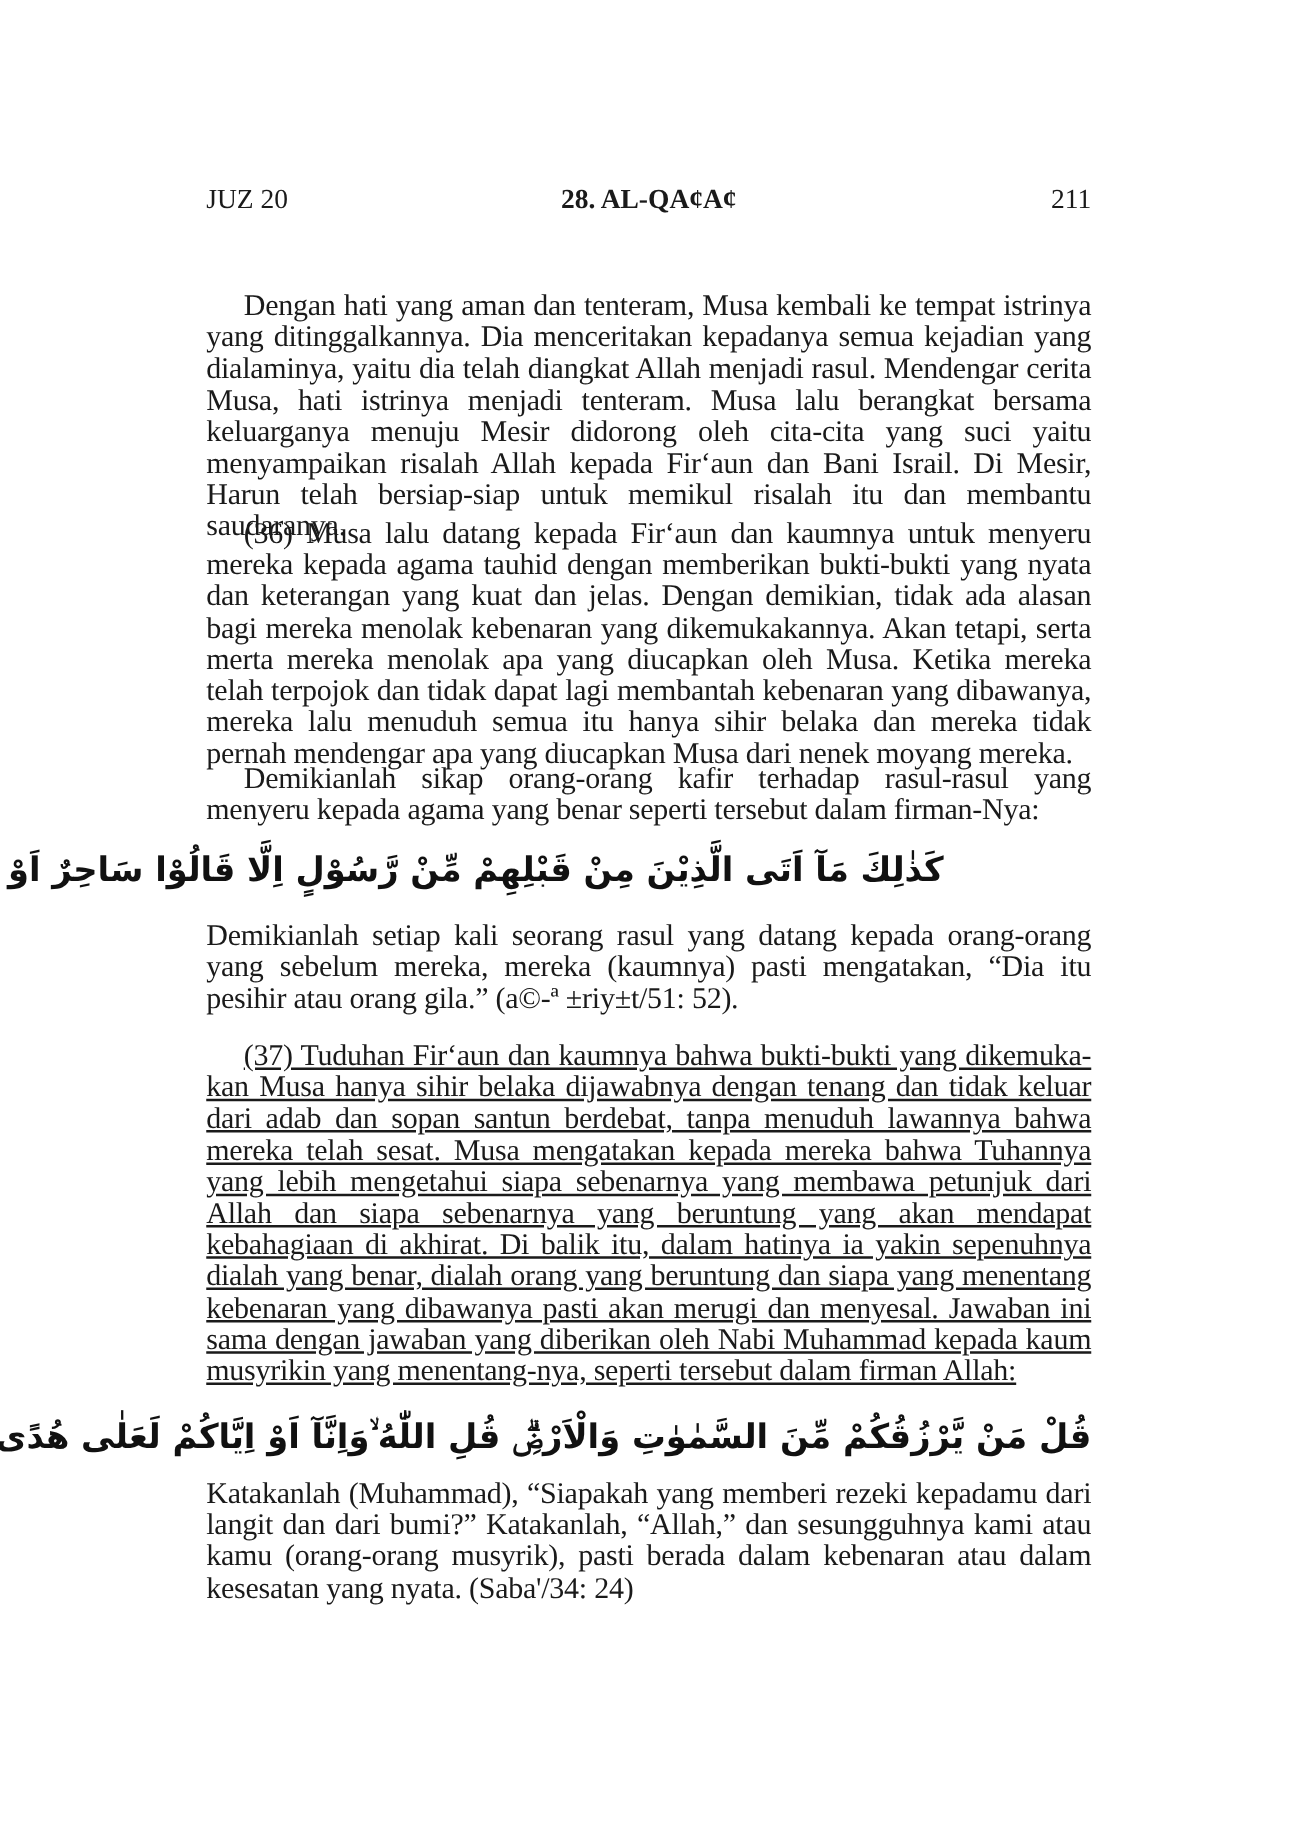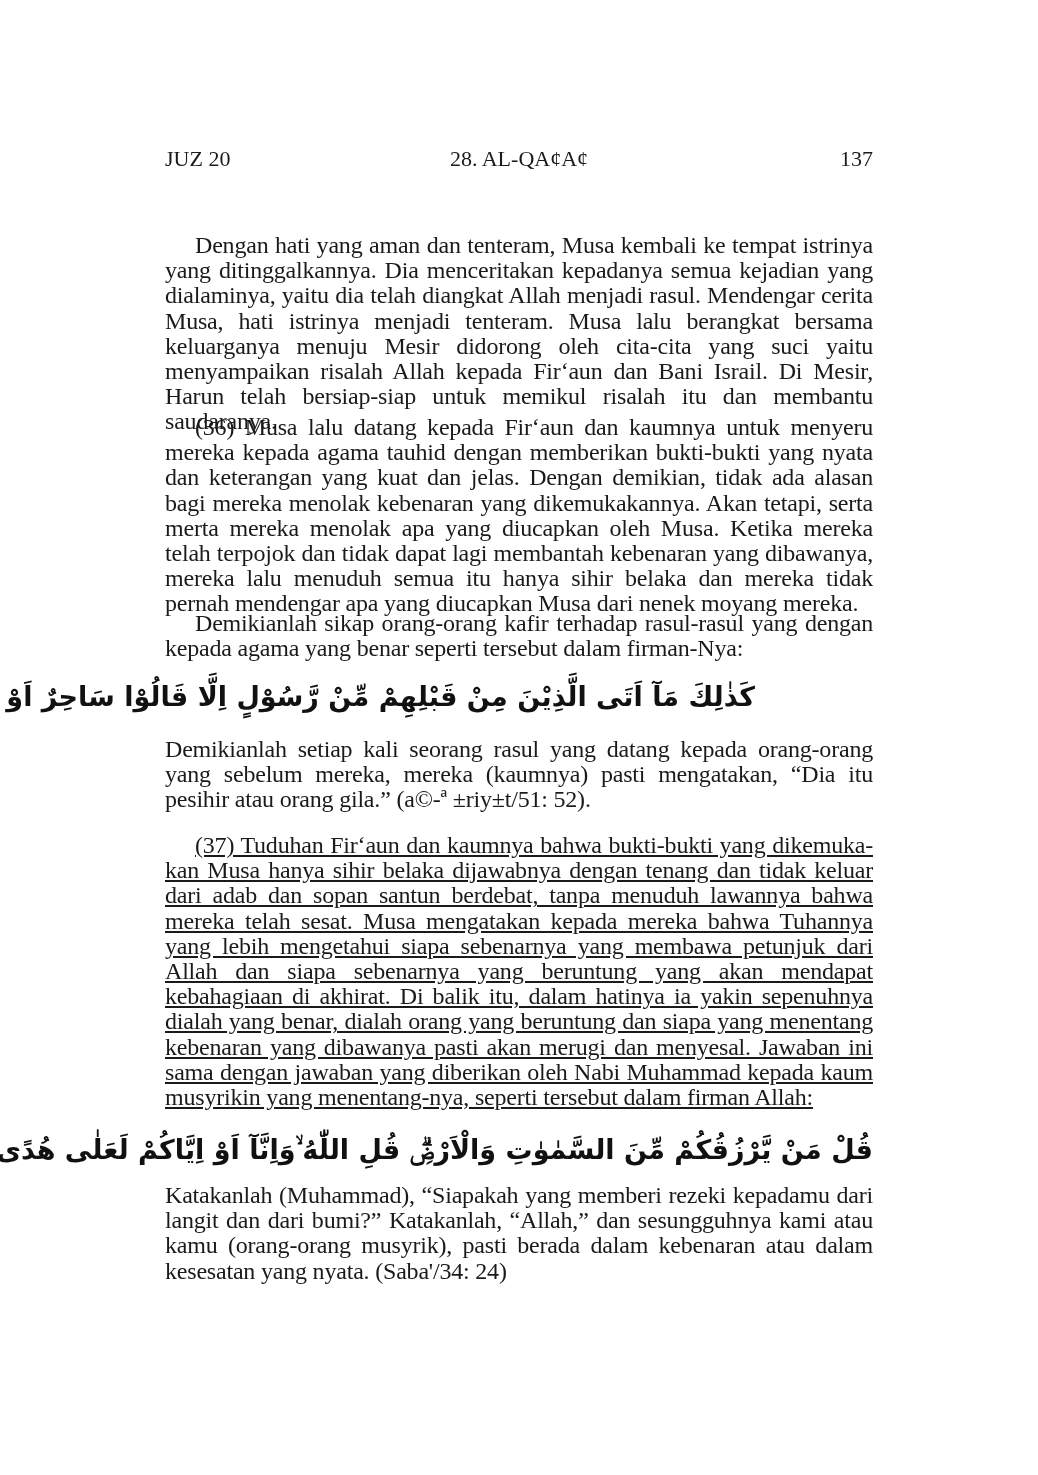--- a/index.html
+++ b/index.html
@@ -2,21 +2,21 @@
 <html><head>
 <meta charset="utf-8">
 <style>
   html, body { margin: 0; padding: 0; background: #ffffff; }
   body { width: 1038px; height: 1475px; position: relative; overflow: hidden;
          font-family: "Liberation Serif", "DejaVu Serif", serif; color: #1a1a1a; }
   .header { position: absolute; top: 146px; left: 165px; width: 708px; height: 26px;
             font-size: 22px; }
   .header span { position: absolute; top: 0; white-space: nowrap; }
   .h-left { left: 0; }
-  .h-center { left: 50%; transform: translateX(-50%); }
+  .h-center { left: 50%; transform: translateX(-50%); font-weight: bold; }
   .h-right { right: 0; }
   .col { position: absolute; left: 165px; width: 708px; font-size: 24px; line-height: 25.2px;
          text-align: justify; letter-spacing: -0.2px; }
   .col p { margin: 0; }
   .indent { text-indent: 30px; }
   .italic { }
   .ref { font-style: normal; }
   .arabic { position: absolute; direction: rtl; text-align: center; font-family: "DejaVu Sans", sans-serif;
             font-weight: bold; color: #111; white-space: nowrap; }
   .p1 { top: 233px; }
@@ -27,33 +27,33 @@
   .p4 { top: 833px; text-decoration: underline; }
   .ar2 { top: 1122px; left: 165px; width: 708px; font-size: 27px; line-height: 56px; }
   .tr2 { top: 1183px; }
 </style>
 </head>
 <body>
 
 <div class="header">
   <span class="h-left">JUZ 20</span>
   <span class="h-center">28. AL-QA¢A¢</span>
-  <span class="h-right">137</span>
+  <span class="h-right">211</span>
 </div>
 
 <div class="col p1">
   <p class="indent">Dengan hati yang aman dan tenteram, Musa kembali ke tempat istrinya yang ditinggalkannya. Dia menceritakan kepadanya semua kejadian yang dialaminya, yaitu dia telah diangkat Allah menjadi rasul. Mendengar cerita Musa, hati istrinya menjadi tenteram. Musa lalu berangkat bersama keluarganya menuju Mesir didorong oleh cita-cita yang suci yaitu menyampaikan risalah Allah kepada Fir‘aun dan Bani Israil. Di Mesir, Harun telah bersiap-siap untuk memikul risalah itu dan membantu saudaranya.</p>
 </div>
 
 <div class="col p2">
   <p class="indent">(36) Musa lalu datang kepada Fir‘aun dan kaumnya untuk menyeru mereka kepada agama tauhid dengan memberikan bukti-bukti yang nyata dan keterangan yang kuat dan jelas. Dengan demikian, tidak ada alasan bagi mereka menolak kebenaran yang dikemukakannya. Akan tetapi, serta merta mereka menolak apa yang diucapkan oleh Musa. Ketika mereka telah terpojok dan tidak dapat lagi membantah kebenaran yang dibawanya, mereka lalu menuduh semua itu hanya sihir belaka dan mereka tidak pernah mendengar apa yang diucapkan Musa dari nenek moyang mereka.</p>
 </div>
 
 <div class="col p3">
-  <p class="indent">Demikianlah sikap orang-orang kafir terhadap rasul-rasul yang dengan kepada agama yang benar seperti tersebut dalam firman-Nya:</p>
+  <p class="indent">Demikianlah sikap orang-orang kafir terhadap rasul-rasul yang menyeru kepada agama yang benar seperti tersebut dalam firman-Nya:</p>
 </div>
 
 <div class="arabic ar1">كَذٰلِكَ مَآ اَتَى الَّذِيْنَ مِنْ قَبْلِهِمْ مِّنْ رَّسُوْلٍ اِلَّا قَالُوْا سَاحِرٌ اَوْ مَجْنُوْنٌ</div>
 
 <div class="col tr1">
   <p><span class="italic">Demikianlah setiap kali seorang rasul yang datang kepada orang-orang yang sebelum mereka, mereka (kaumnya) pasti mengatakan, “Dia itu pesihir atau orang gila.”</span> <span class="ref">(a©-ª ±riy±t/51: 52).</span></p>
 </div>
 
 <div class="col p4">
   <p class="indent">(37) Tuduhan Fir‘aun dan kaumnya bahwa bukti-bukti yang dikemuka-kan Musa hanya sihir belaka dijawabnya dengan tenang dan tidak keluar dari adab dan sopan santun berdebat, tanpa menuduh lawannya bahwa mereka telah sesat. Musa mengatakan kepada mereka bahwa Tuhannya yang lebih mengetahui siapa sebenarnya yang membawa petunjuk dari Allah dan siapa sebenarnya yang beruntung yang akan mendapat kebahagiaan di akhirat. Di balik itu, dalam hatinya ia yakin sepenuhnya dialah yang benar, dialah orang yang beruntung dan siapa yang menentang kebenaran yang dibawanya pasti akan merugi dan menyesal. Jawaban ini sama dengan jawaban yang diberikan oleh Nabi Muhammad kepada kaum musyrikin yang menentang-nya, seperti tersebut dalam firman Allah:</p>

